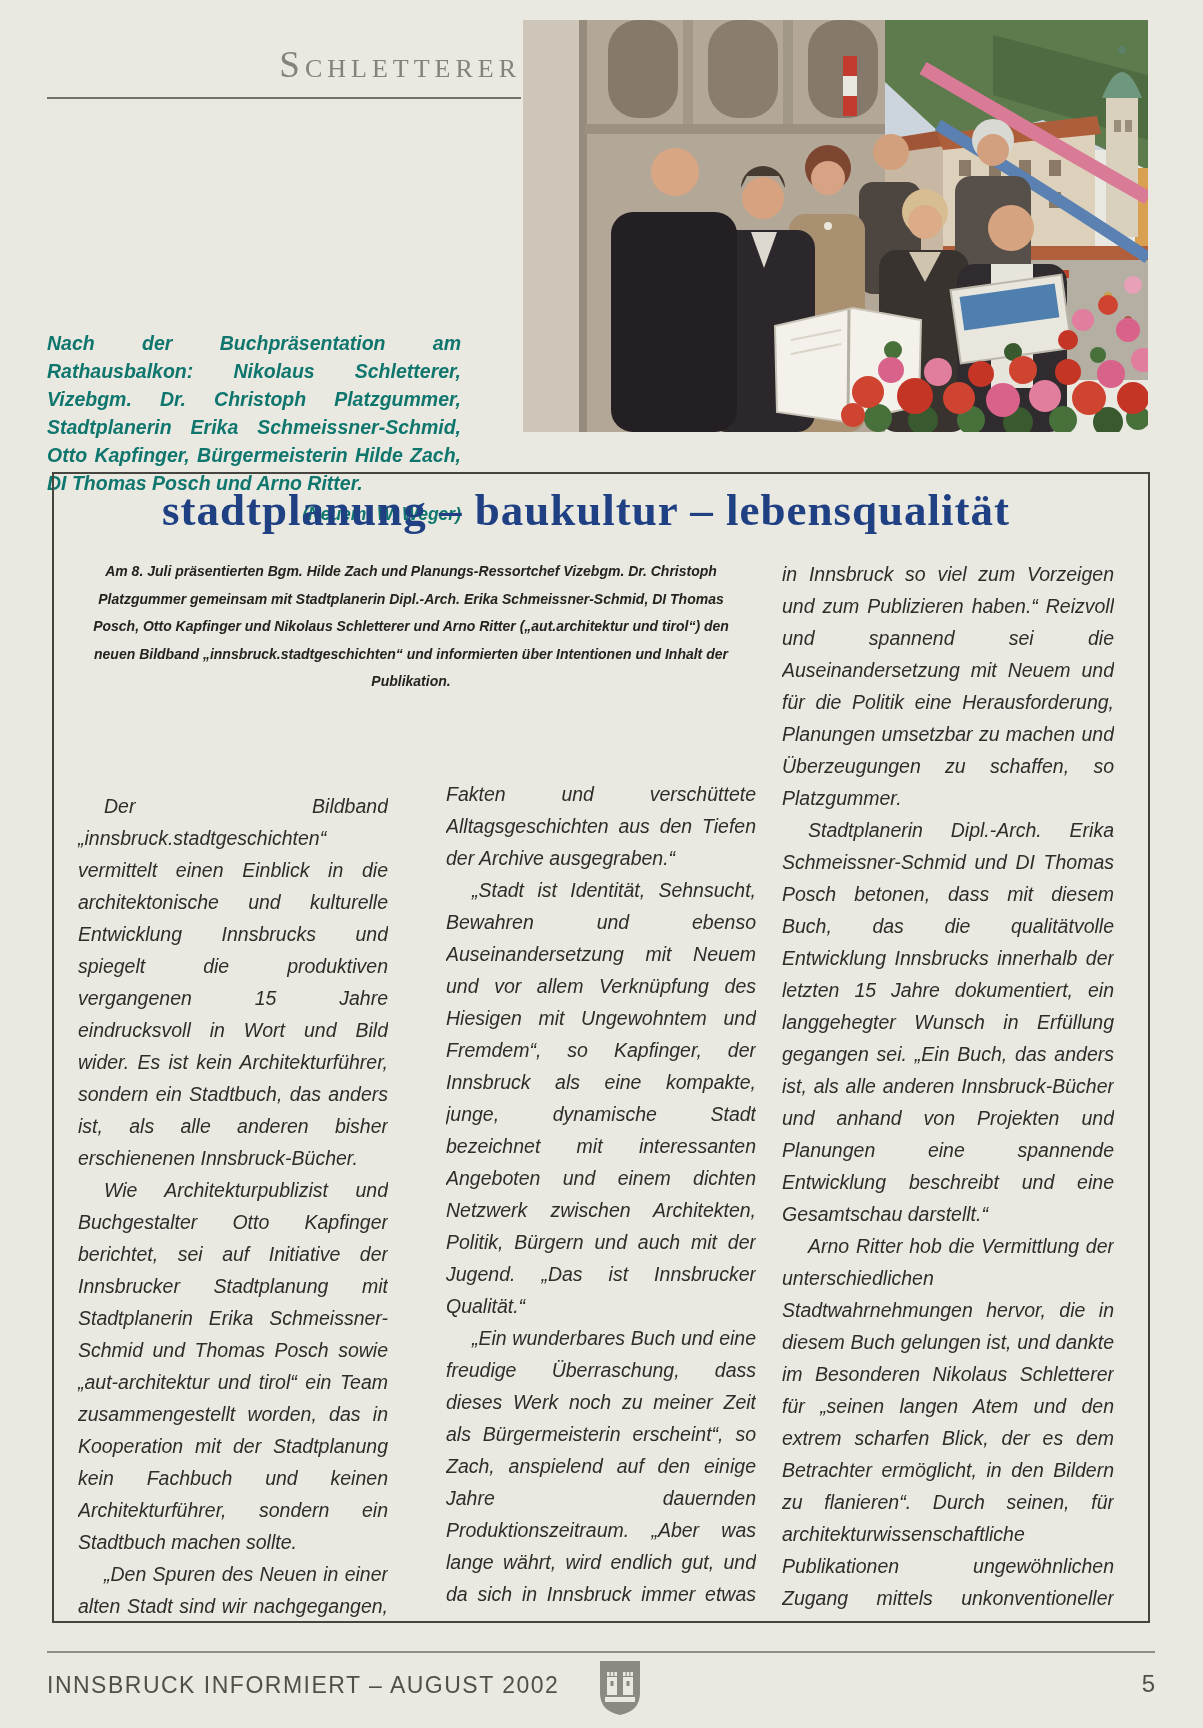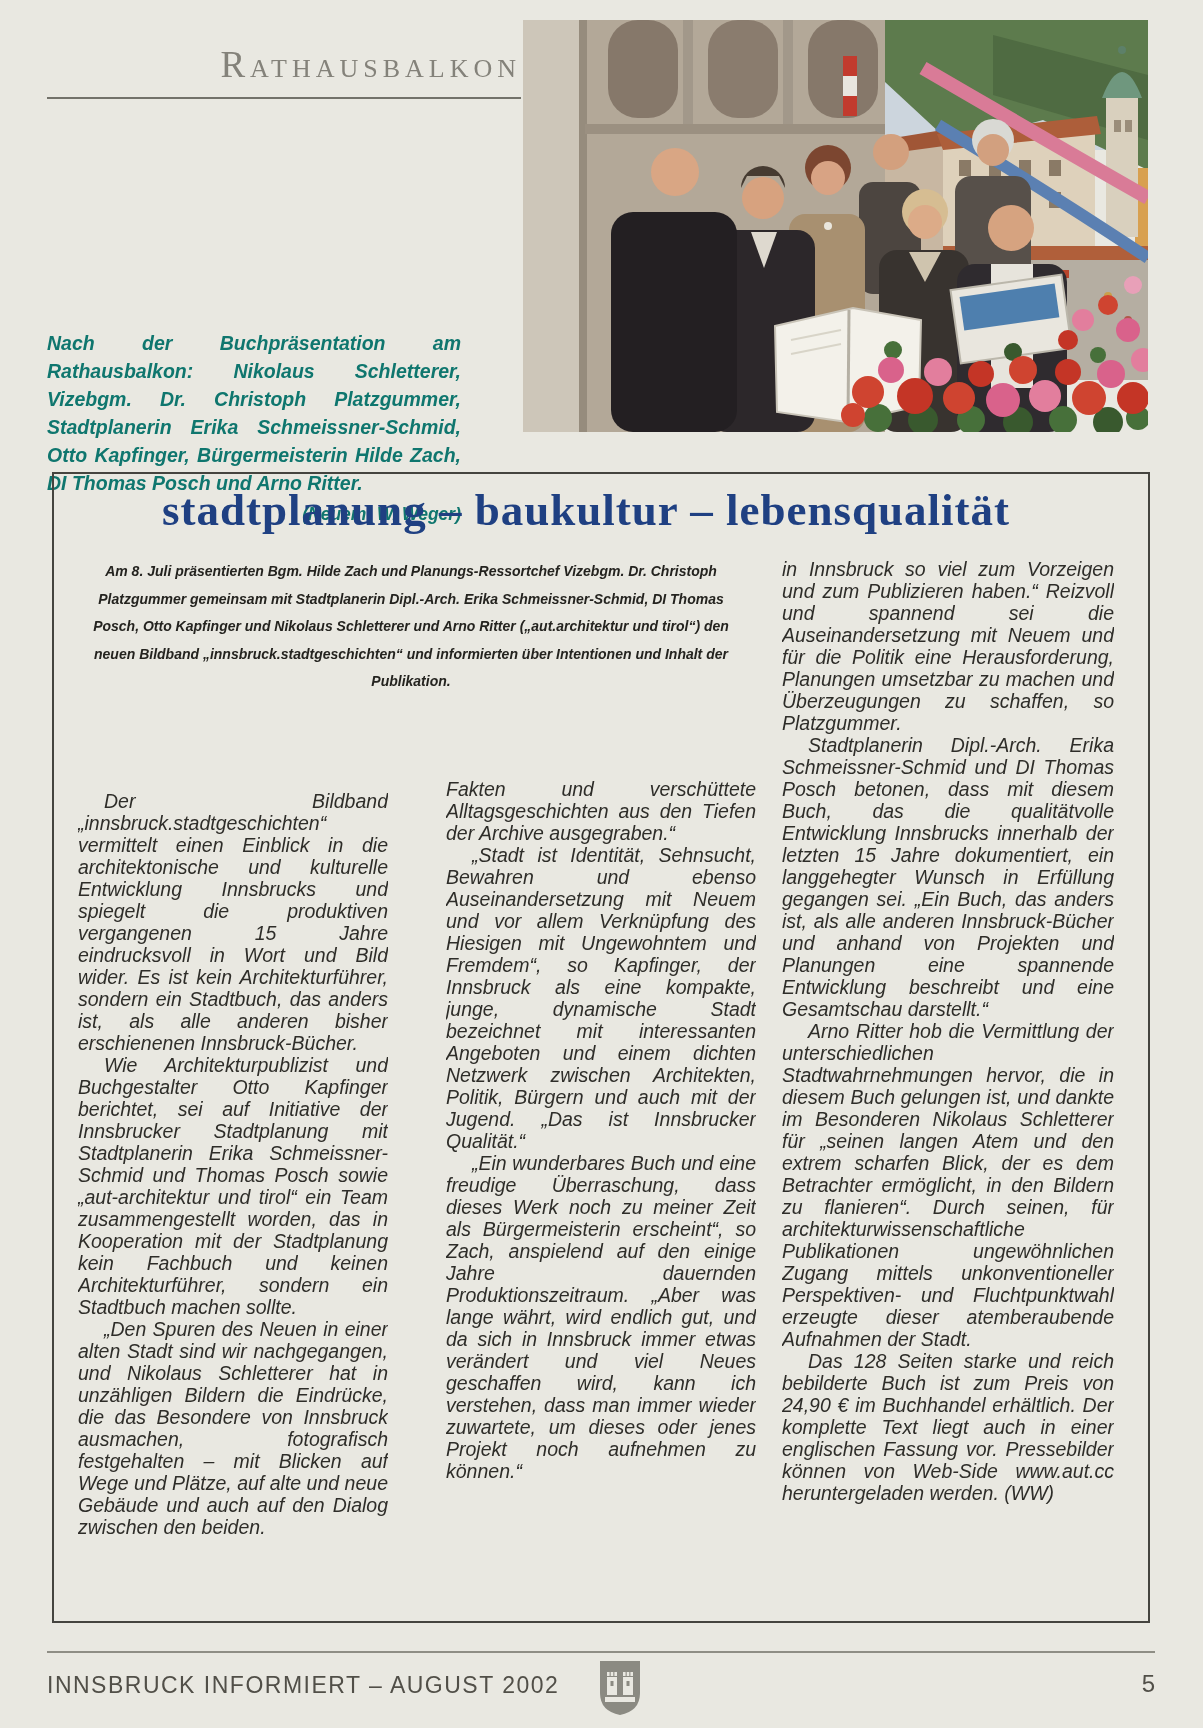--- a/index.html
+++ b/index.html
@@ -37,21 +37,21 @@
     position:absolute;left:0;right:30px;top:10px;margin:0;
     text-align:center;font-family:"Liberation Serif",serif;font-weight:bold;
     font-size:45px;letter-spacing:1px;color:#1f4082;
   }
   .article-intro{
     position:absolute;left:24px;top:84px;width:666px;
     text-align:center;font-weight:bold;font-style:italic;
     font-size:14px;line-height:27.5px;color:#24231f;
   }
   .col{
-    position:absolute;font-style:italic;font-size:19.5px;line-height:22px;
+    position:absolute;font-style:italic;font-size:19.5px;line-height:32px;
     color:#2e2d29;text-align:justify;overflow:hidden;
   }
   .col p{margin:0;text-indent:26px;}
   .col p.flush{text-indent:0;}
   .col1{left:24px;top:316px;width:310px;height:834px;}
   .col2{left:368px;top:304px;width:310px;height:834px;margin-left:24px;}
   .col3{left:728px;top:84px;width:332px;height:1054px;}
   
   .footer-rule{position:absolute;left:47px;top:1651px;width:1108px;height:2px;background:#8f8e85;}
   .footer-left{
@@ -59,21 +59,21 @@
     letter-spacing:1.5px;color:#514f48;
   }
   .footer-logo{position:absolute;left:597px;top:1659px;width:46px;height:58px;}
   .footer-page{position:absolute;right:48px;top:1670px;font-size:24px;color:#514f48;}
 </style>
 </head>
 <body>
 
 <div class="page">
 
-  <div class="section-header">Rathausbalkon</div>
+  <div class="section-header">Schletterer</div>
   <div class="header-rule"></div>
 
   <div class="photo">
     <svg width="625" height="412" viewBox="0 0 625 412">
 
       <g>
         <rect x="0" y="0" width="362" height="412" fill="#b3a898"></rect>
         <rect x="0" y="0" width="62" height="412" fill="#cdc6b9"></rect>
         <rect x="56" y="0" width="8" height="412" fill="#968c7d"></rect>
         <rect x="85" y="0" width="70" height="98" rx="30" fill="#86786a"></rect>

